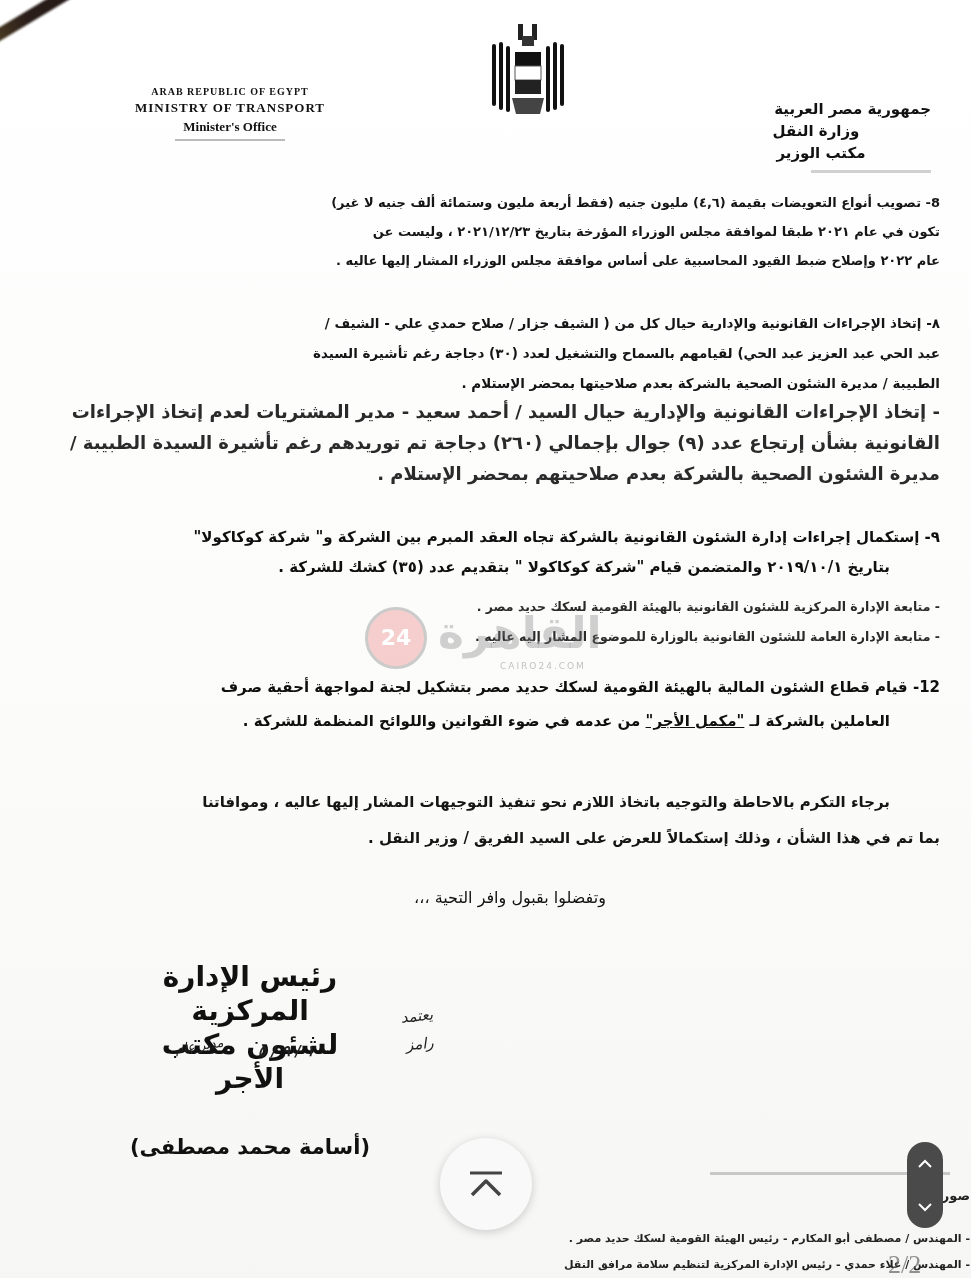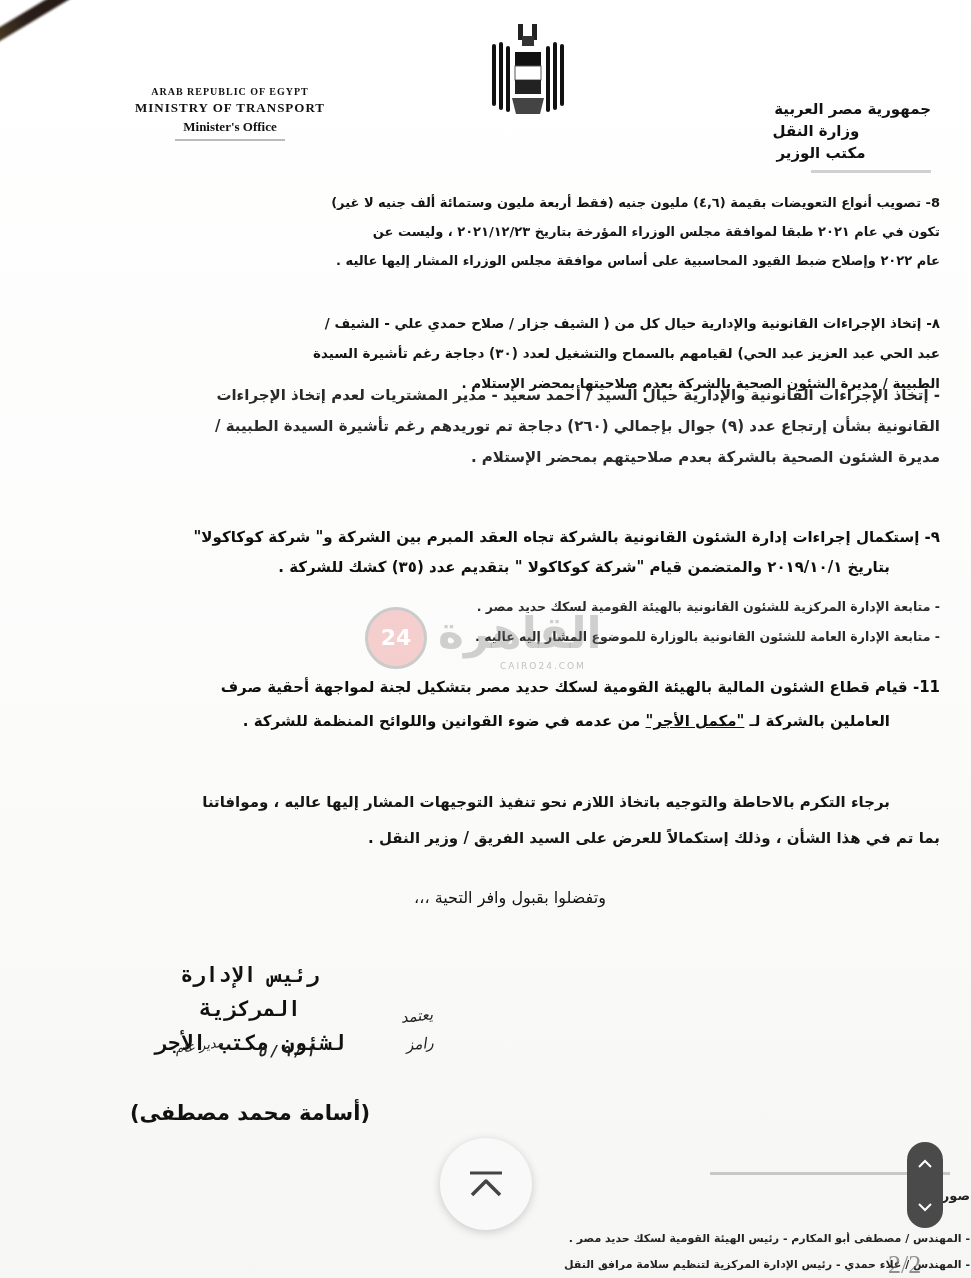--- a/index.html
+++ b/index.html
@@ -37,39 +37,39 @@
       font-size: 15px; line-height: 22px; color: #111; filter: blur(0.5px);
     }
     .ar-header .l1 { text-align: right; padding-right: 0; }
     .ar-header .l2 { padding-left: 30px; }
     .ar-header .l3 { padding-left: 40px; }
     .ar-header .rule { width: 120px; height: 3px; background: #d0d0d0; margin: 6px 0 0 30px; }
     .para { position: absolute; left: 70px; width: 870px; direction: rtl; font-weight: bold; color: #151515; }
     .blurred { filter: blur(0.55px); }
     .p7 { top: 188px; font-size: 13px; line-height: 29px; }
     .p8 { top: 308px; font-size: 13.5px; line-height: 30px; }
-    .p8sub { top: 380px; font-size: 15px; line-height: 31px; color: #2a2a2a; }
+    .p8sub { top: 396px; font-size: 18px; line-height: 31px; color: #2a2a2a; }
     .p9 { top: 522px; font-size: 15px; line-height: 30px; color: #0f0f0f; }
     .p9sub { top: 592px; left: 300px; width: 640px; font-size: 12.5px; line-height: 30px; color: #2a2a2a; }
     .p10 { top: 670px; font-size: 15px; line-height: 34px; color: #0f0f0f; }
     .para div { white-space: nowrap; overflow: hidden; }
     .indent { padding-right: 50px; }
     .u { text-decoration: underline; }
 
     .closing { top: 784px; font-size: 15px; line-height: 36px; }
     .greeting {
       position: absolute; left: 360px; top: 888px; width: 300px; text-align: center;
       direction: rtl; font-weight: normal; font-size: 16px; color: #111;
     }
 
     .signature-block {
       position: absolute; left: 125px; top: 960px; width: 250px; text-align: center;
       direction: rtl; font-family: "DejaVu Sans", sans-serif; font-weight: bold; color: #111;
     }
-    .signature-block .t1, .signature-block .t2 { font-size: 21px; line-height: 34px; font-family: Liberation Mono, monospace; }
+    .signature-block .t1, .signature-block .t2 { font-size: 28px; line-height: 34px; }
     .signature-block .name { font-size: 21px; line-height: 34px; margin-top: 34px; }
     .scribble {
       position: absolute; font-family: "DejaVu Serif", serif; font-style: italic;
       color: #222; direction: rtl;
     }
     .sig-scrawl { left: 175px; top: 1038px; font-size: 13px; transform: rotate(-8deg); }
     .sig-date { left: 258px; top: 1042px; font-size: 15px; font-weight: bold; }
     .handnote { left: 402px; top: 1002px; font-size: 15px; line-height: 28px; transform: rotate(-6deg); text-align: center; }
 
     .cc-rule { position: absolute; left: 710px; top: 1172px; width: 240px; height: 3px; background: #c8c8c8; }
@@ -185,21 +185,21 @@
     <div>- متابعة الإدارة العامة للشئون القانونية بالوزارة للموضوع المشار إليه عاليه .</div>
   </div>
 
   <div class="watermark">
     <div class="wm-circle">24</div>
     <div class="wm-text">القاهرة</div>
     <div class="wm-url">CAIRO24.COM</div>
   </div>
 
   <div class="para p10 blurred">
-    <div>11- قيام قطاع الشئون المالية بالهيئة القومية لسكك حديد مصر بتشكيل لجنة لمواجهة أحقية صرف</div>
+    <div>12- قيام قطاع الشئون المالية بالهيئة القومية لسكك حديد مصر بتشكيل لجنة لمواجهة أحقية صرف</div>
     <div class="indent"><span>العاملين بالشركة لـ </span><span class="u">"مكمل الأجر"</span><span> من عدمه في ضوء القوانين واللوائح المنظمة للشركة .</span></div>
   </div>
 
   <div class="para closing blurred">
     <div class="indent">برجاء التكرم بالاحاطة والتوجيه باتخاذ اللازم نحو تنفيذ التوجيهات المشار إليها عاليه ، وموافاتنا</div>
     <div>بما تم في هذا الشأن ، وذلك إستكمالاً للعرض على السيد الفريق / وزير النقل .</div>
   </div>
 
   <div class="greeting blurred">وتفضلوا بقبول وافر التحية ،،،</div>
 

